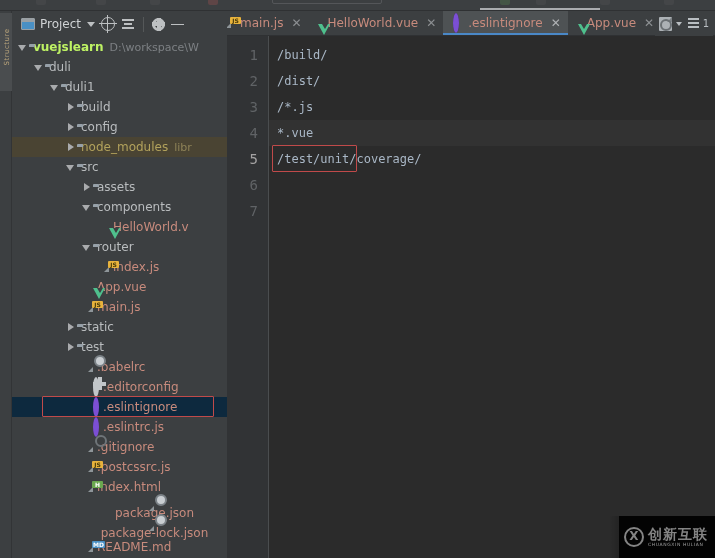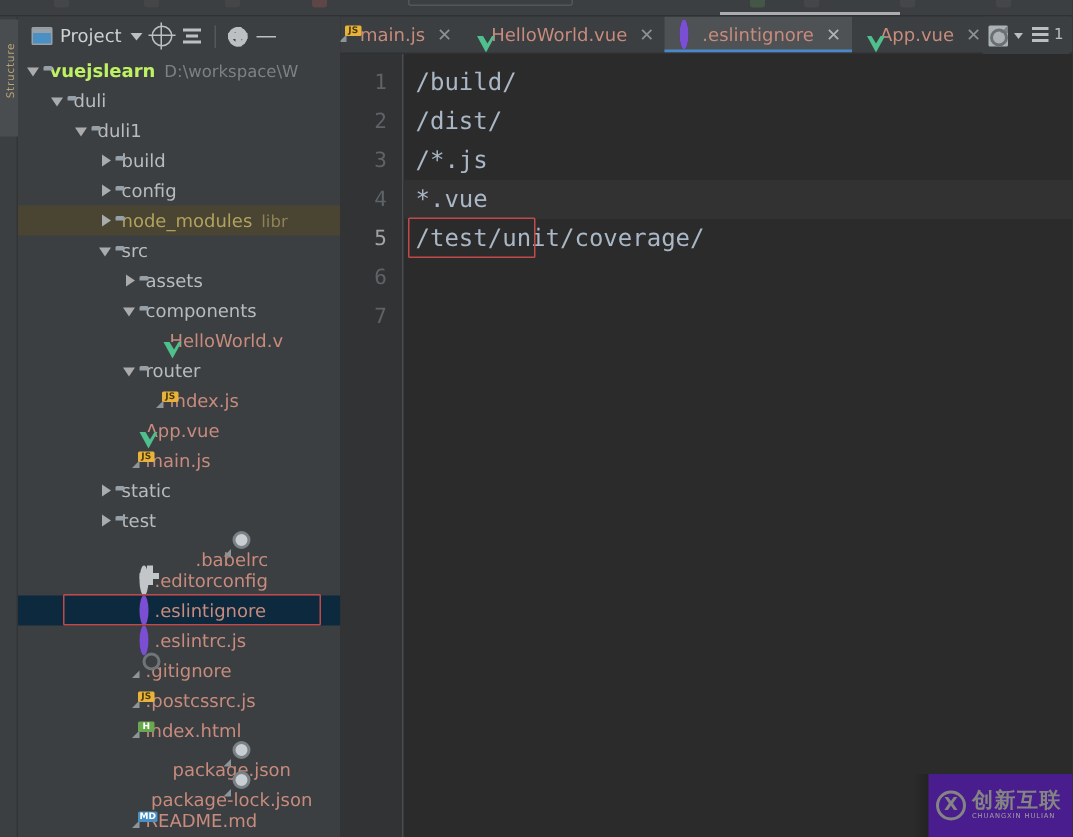--- a/index.html
+++ b/index.html
@@ -227,33 +227,33 @@
   .gutter .ln.cur{ color:#a4a3a3; }
 
   .code{
     position:absolute; left:41px; top:25px; right:0; height:522px;
     background:#2b2b2b; padding-top:6px;
     border-left:1px solid #4a4d4f;
   }
   .code .cl{
     height:26px; line-height:26px; padding-left:8px;
     font-family:"DejaVu Sans Mono","Liberation Mono",monospace;
-    font-size:16px; color:#a9b7c6; white-space:pre;
+    font-size:12px; color:#a9b7c6; white-space:pre;
   }
   .code .cl.cur{ background:#323232; }
 
   .check{
     position:absolute; right:8px; top:31px; font-size:13px; color:#5aa832;
     font-weight:bold; line-height:1;
   }
 
   
   .wm{
     position:absolute; right:0; bottom:0; width:96px; height:42px;
-    background:#4c1d95; display:flex; align-items:center; gap:4px;
+    background:#000000; display:flex; align-items:center; gap:4px;
     padding-left:5px; opacity:.93;
   }
   .wm .logo{
     width:20px;height:20px;border-radius:50%;border:2.4px solid #8b8b8b;
     position:relative;flex:0 0 20px;
   }
   .wm .logo:before{
     content:"X"; position:absolute; left:0; right:0; top:-1px;
     text-align:center; font-size:12px; font-weight:bold; color:#8b8b8b;
     font-family:"DejaVu Sans","Liberation Sans",sans-serif; line-height:17px;
@@ -393,21 +393,21 @@
         <div class="row" style="padding-left: 54px;">
           <span class="arrow right"></span>
           <span class="ico"><span class="ic-folder"></span></span>
           <span class="lbl folder">static</span>
         </div>
         <div class="row" style="padding-left: 54px;">
           <span class="arrow right"></span>
           <span class="ico"><span class="ic-folder"></span></span>
           <span class="lbl folder">test</span>
         </div>
-        <div class="row" style="padding-left: 70px; flex-direction: column;">
+        <div class="row" style="padding-left: 70px;">
           <span class="arrow none"></span>
           <span class="ico"><span class="ic-json"></span></span>
           <span class="lbl">.babelrc</span>
         </div>
         <div class="row" style="padding-left: 70px;">
           <span class="arrow none"></span>
           <span class="ico"><span class="ic-cfg"></span></span>
           <span class="lbl">.editorconfig</span>
         </div>
         <div class="row sel" style="padding-left: 70px;">

